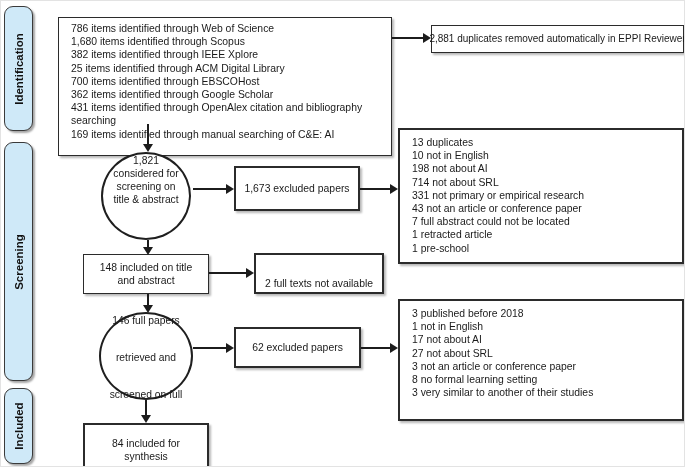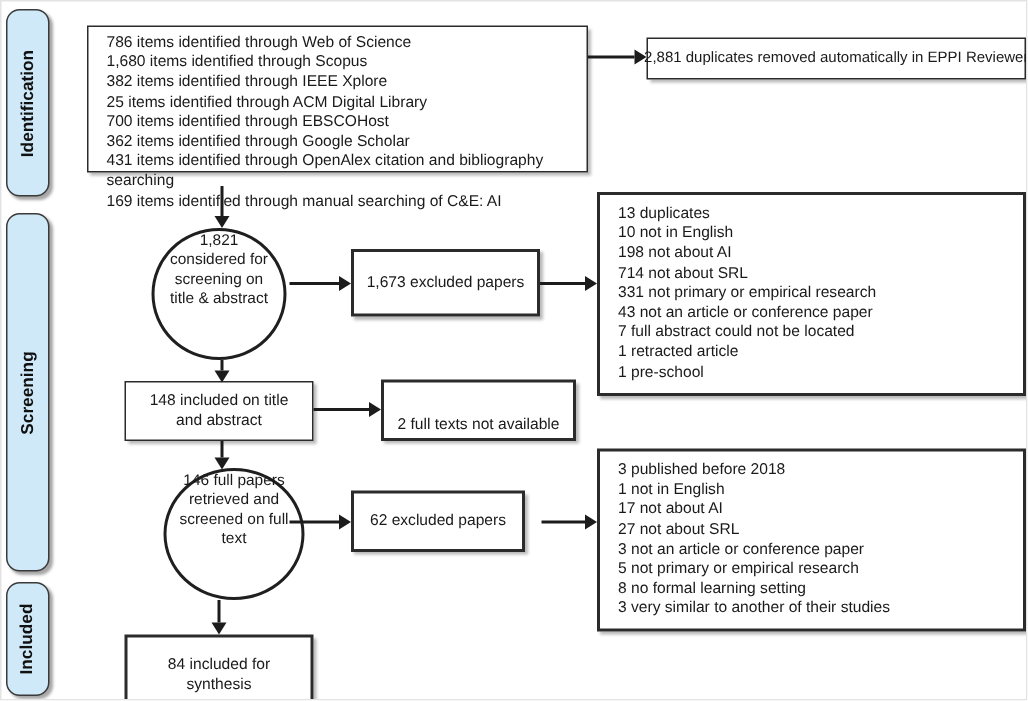--- a/index.html
+++ b/index.html
@@ -84,21 +84,21 @@
   <div class="stage" style="top:5px;height:125px;">
     <span class="lbl">Identification</span>
   </div>
   <div class="stage" style="top:141px;height:239px;">
     <span class="lbl">Screening</span>
   </div>
   <div class="stage" style="top:387px;height:76px;">
     <span class="lbl">Included</span>
   </div>
 
-  <div class="rbox listy" style="left:57px;top:16px;width:334px;height:98px;padding-top:4px;">
+  <div class="rbox listy" style="left:57px;top:16px;width:334px;height:139px;padding-top:4px;">
       <div>786 items identified through Web of Science</div>
       <div>1,680 items identified through Scopus</div>
       <div>382 items identified through IEEE Xplore</div>
       <div>25 items identified through ACM Digital Library</div>
       <div>700 items identified through EBSCOHost</div>
       <div>362 items identified through Google Scholar</div>
       <div>431 items identified through OpenAlex citation and bibliography searching</div>
       <div>169 items identified through manual searching of C&amp;E: AI</div>
     </div>
 
@@ -130,38 +130,37 @@
     </div>
 
   <div class="rbox center" style="left:82px;top:253px;width:126px;height:40px;">
     <span>148 included on title and abstract</span>
   </div>
 
   <div class="rbox center heavy" style="left:253px;top:252px;width:130px;height:41px;align-items:flex-end;">
     <span>2 full texts not available</span>
   </div>
 
-  <div class="circle" style="left:108px;top:311px;width:94px;height:88px;">
+  <div class="circle" style="left:98px;top:311px;width:94px;height:88px;gap:24px;">
       <div>146 full papers</div>
       <div>retrieved and</div>
       <div>screened on full</div>
       <div>text</div>
     </div>
 
-  <div class="rbox center heavy" style="left:233px;top:326px;width:116px;height:41px;">
+  <div class="rbox center heavy" style="left:233px;top:326px;width:127px;height:41px;">
     <span>62 excluded papers</span>
   </div>
 
   <div class="rbox listy heavy" style="left:397px;top:298px;width:286px;height:122px;">
       <div>3 published before 2018</div>
       <div>1 not in English</div>
       <div>17 not about AI</div>
       <div>27 not about SRL</div>
       <div>3 not an article or conference paper</div>
-      <div>5 not primary or empirical research</div>
       <div>8 no formal learning setting</div>
       <div>3 very similar to another of their studies</div>
     </div>
 
   <div class="rbox center heavy" style="left:82px;top:422px;width:126px;height:54px;">
     <span>84 included for synthesis</span>
   </div>
 
   <div class="arrow-h" style="left:391px;top:36px;width:31px;"></div>
   <div class="arrow-v" style="left:146px;top:123px;height:20px;"></div>

